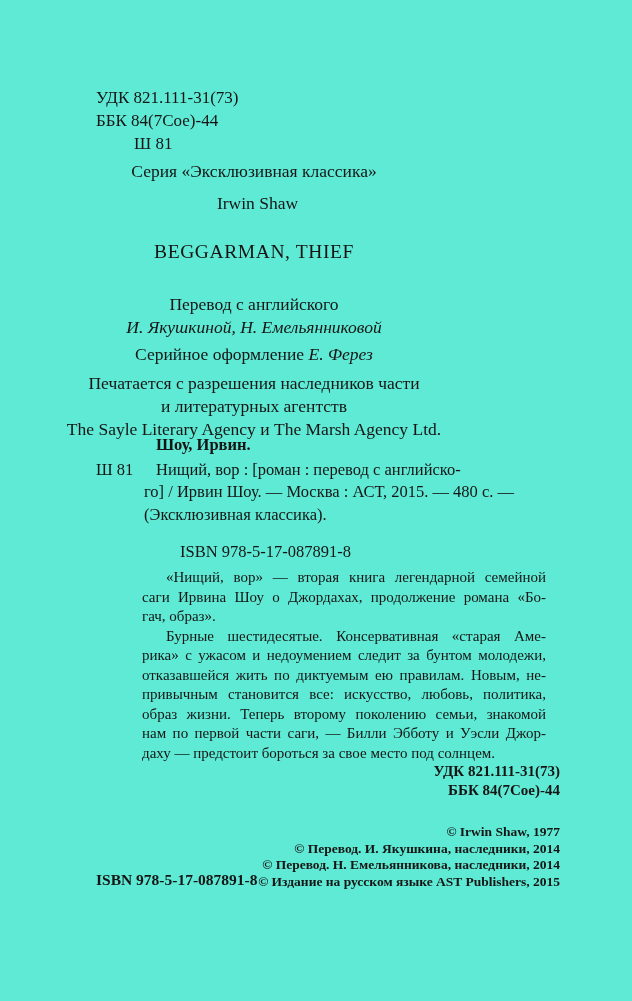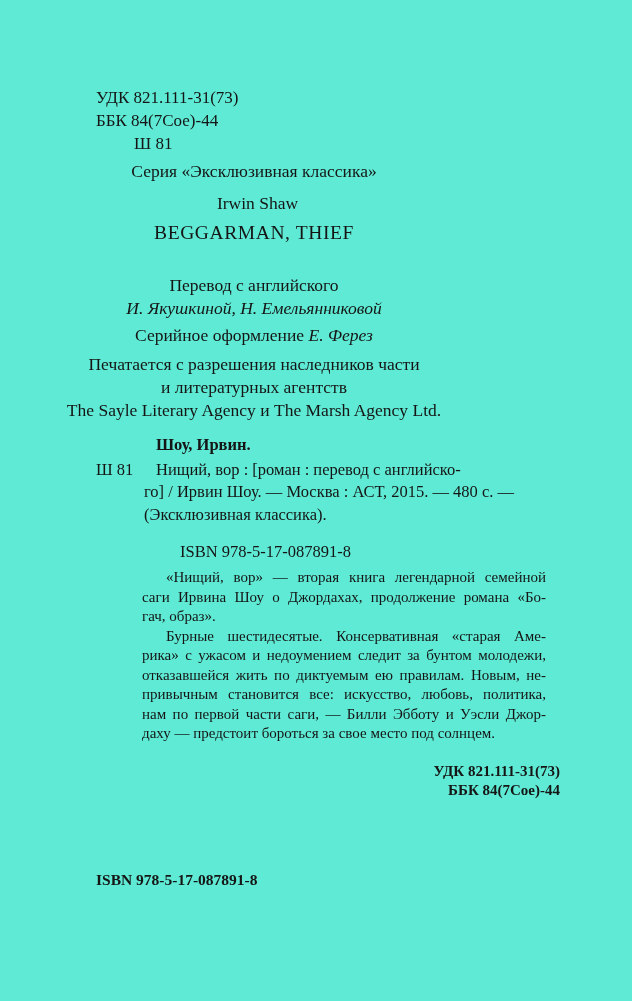--- a/index.html
+++ b/index.html
@@ -27,21 +27,21 @@
   .header {
     position: absolute;
     left: 0;
     top: 160px;
     width: 508px;
     text-align: center;
     font-size: 17.5px;
     line-height: 23px;
   }
   .h-series { margin-bottom: 9px; }
-  .h-author { margin-bottom: 5px; padding-left: 7px; }
+  .h-author { margin-bottom: 24px; padding-left: 7px; }
   .h-title  { font-size: 19.5px; line-height: 26px; letter-spacing: 0.6px; margin-bottom: 28px; }
   .h-translators { font-style: italic; }
   .h-design { margin-top: 4px; }
   .h-design .designer-name { font-style: italic; }
   .h-perm-first { margin-top: 6px; }
 
   
   .catalog {
     position: absolute;
     left: 96px;
@@ -140,26 +140,33 @@
     <div>
       <div class="jline indent">«Нищий, вор» — вторая книга легендарной семейной</div>
       <div class="jline">саги Ирвина Шоу о Джордахах, продолжение романа «Бо-</div>
       <div>гач, образ».</div>
     </div>
     <div>
       <div class="jline indent">Бурные шестидесятые. Консервативная «старая Аме-</div>
       <div class="jline">рика» с ужасом и недоумением следит за бунтом молодежи,</div>
       <div class="jline">отказавшейся жить по диктуемым ею правилам. Новым, не-</div>
       <div class="jline">привычным становится все: искусство, любовь, политика,</div>
+      <div class="jline">образ жизни. Теперь второму поколению семьи, знакомой</div>
       <div class="jline">нам по первой части саги, — Билли Эбботу и Уэсли Джор-</div>
       <div>даху — предстоит бороться за свое место под солнцем.</div>
     </div>
   </div>
 
   <div class="f-codes">
     <div>УДК 821.111-31(73)</div>
     <div>ББК 84(7Сое)-44</div>
   </div>
 
+  <div class="copyright">
+    <div>© Irwin Shaw, 1977</div>
+    <div>© Перевод. И. Якушкина, наследники, 2014</div>
+    <div>© Перевод. Н. Емельянникова, наследники, 2014</div>
+    <div>© Издание на русском языке AST Publishers, 2015</div>
+  </div>
 
   <div class="bottom-isbn">ISBN 978-5-17-087891-8</div>
 
 </div>
 
 </body></html>

